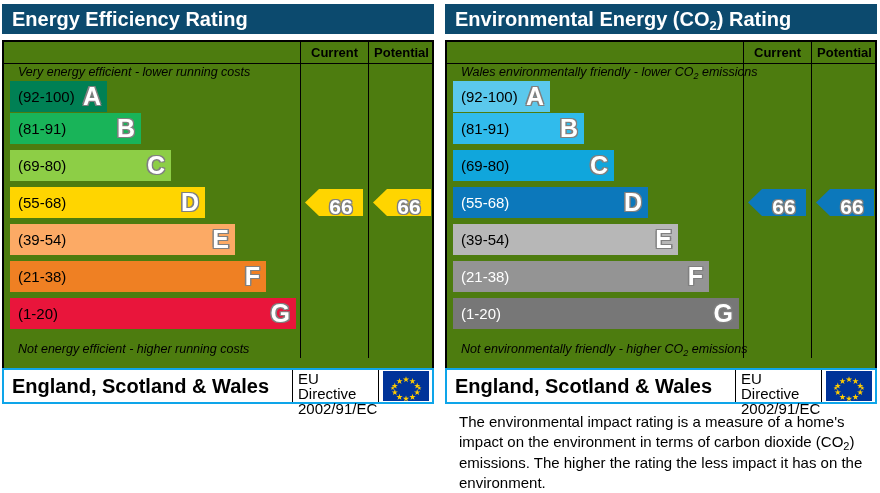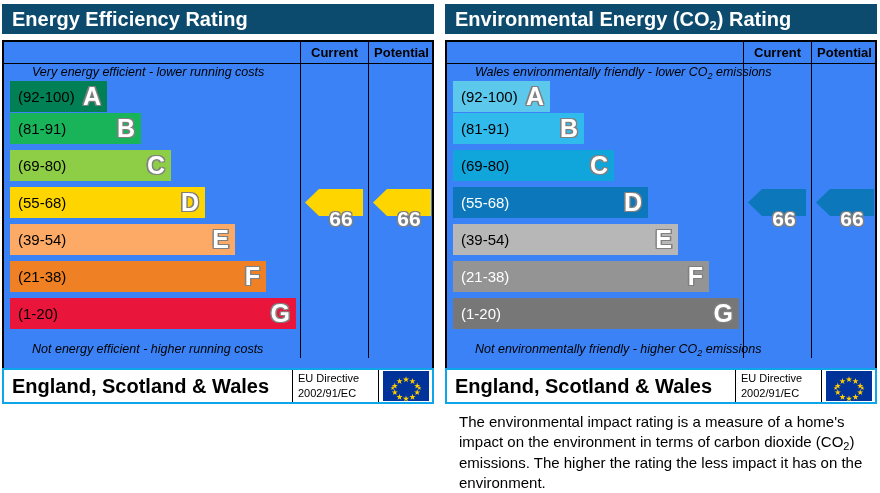--- a/index.html
+++ b/index.html
@@ -53,21 +53,21 @@
 
   
   .chart-box {
     position: absolute;
     top: 40px;
     left: 2px;
     width: 432px;
     height: 362px;
     border: 2px solid #000000;
     box-sizing: border-box;
-    background: #3b82f6;
+    background: #4d7c0f;
   }
   
   .head-row {
     position: absolute;
     top: 0;
     left: 0;
     right: 0;
     height: 22px;
     border-bottom: 1px solid #000000;
     box-sizing: border-box;
@@ -100,21 +100,21 @@
   
   .caption {
     position: absolute;
     left: 0;
     width: 295px;
     height: 17px;
     line-height: 17px;
     font-size: 12.5px;
     font-style: italic;
     color: #000000;
-    padding-left: 28px;
+    padding-left: 14px;
     box-sizing: border-box;
     white-space: nowrap;
   }
   .caption sub {
     font-size: 9px;
     vertical-align: baseline;
     position: relative;
     top: 3px;
   }
   .caption-top    { top: 22px; }
@@ -164,21 +164,21 @@
 
   
   .arrow {
     position: absolute;
     height: 31px;
     width: 58px;
   }
   .arrow-svg { display: block; }
   .arrow .val {
     position: absolute;
-    top: 16px;
+    top: 4px;
     left: 14px;
     width: 44px;
     height: 31px;
     line-height: 31px;
     text-align: center;
     font-size: 21px;
     font-weight: bold;
     color: #ffffff;
     text-shadow:
       -1.3px -1.3px 0 #808080,
@@ -213,21 +213,21 @@
   }
   .footer-directive {
     position: absolute;
     left: 288px;
     top: 0;
     width: 86px;
     height: 32px;
     border-left: 1px solid #000000;
     box-sizing: border-box;
     padding-left: 5px;
-    font-size: 11px;
+    font-size: 15px;
     color: #000000;
     line-height: 15px;
     padding-top: 1px;
   }
   .footer-flag-cell {
     position: absolute;
     left: 374px;
     top: 0;
     width: 54px;
     height: 32px;

